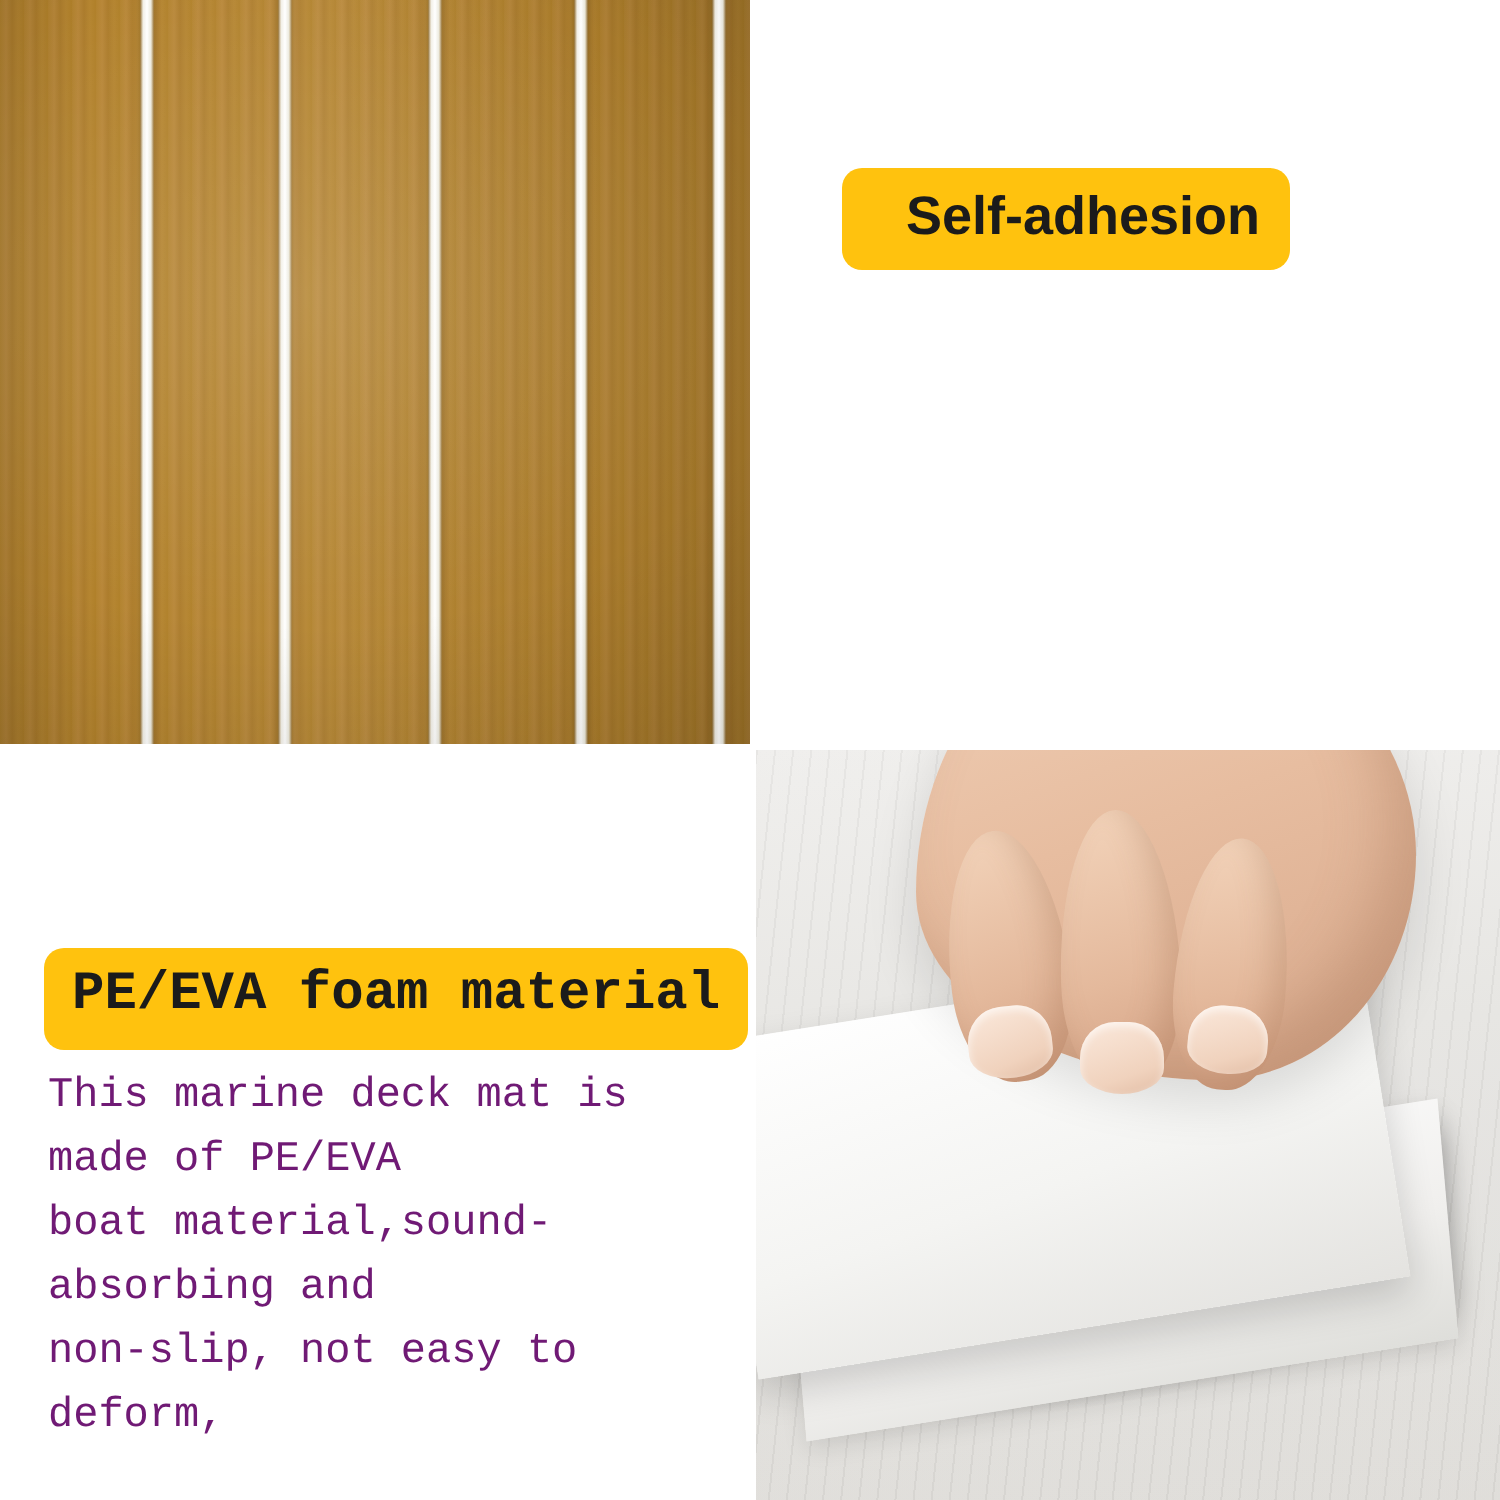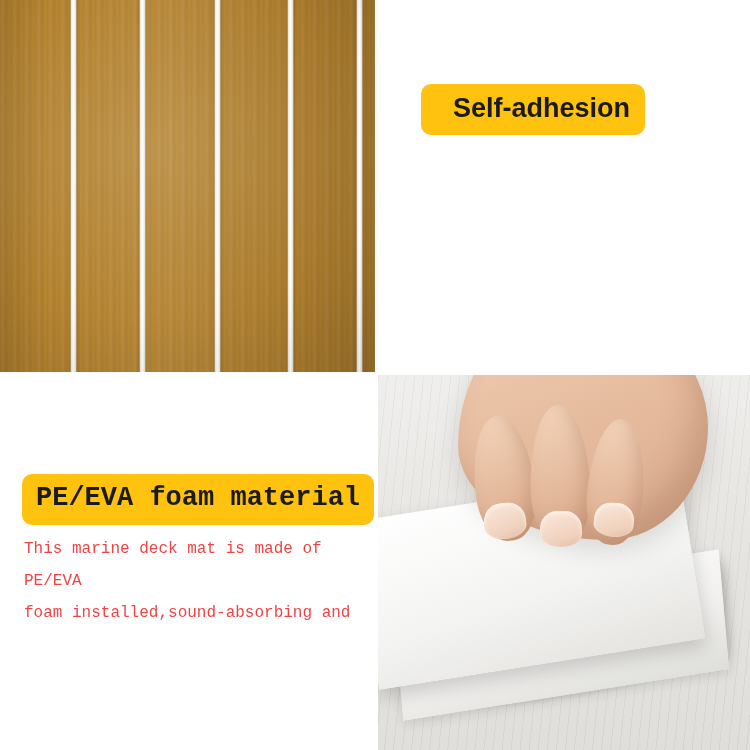--- a/index.html
+++ b/index.html
@@ -198,23 +198,23 @@
     left: 22px;
     top: 77px;
     font-size: 27px;
     padding: 11px 14px 13px 14px;
   }
   .body-bl {
     position: absolute;
     left: 24px;
     top: 136px;
     width: 340px;
-    font-size: 16px;
+    font-size: 21px;
     line-height: 32px;
-    color: #ef4444;
+    color: #701a75;
   }
   .line { display: block; }
 
   
   .sep-v {
     position: absolute;
     left: 375px; top: 0;
     width: 3px; height: 750px;
     background: #ffffff;
   }
@@ -244,21 +244,22 @@
     <div class="panel">
       <div class="badge badge-tr">Self-adhesion</div>
     </div>
   </div>
 
   <div class="quad q-bl">
     <div class="panel">
       <div class="badge badge-bl">PE/EVA foam material</div>
       <div class="body-bl">
         <span class="line">This marine deck mat is made of PE/EVA</span>
-        <span class="line">foam installed,sound-absorbing and</span>
+        <span class="line">boat material,sound-absorbing and</span>
+        <span class="line">non-slip, not easy to deform,</span>
       </div>
     </div>
   </div>
 
   <div class="quad q-br">
     <div class="foamscene">
       <div class="table-tex"></div>
       <div class="mat-shadow"></div>
       <div class="mat-edge"></div>
       <div class="mat-black"></div>

